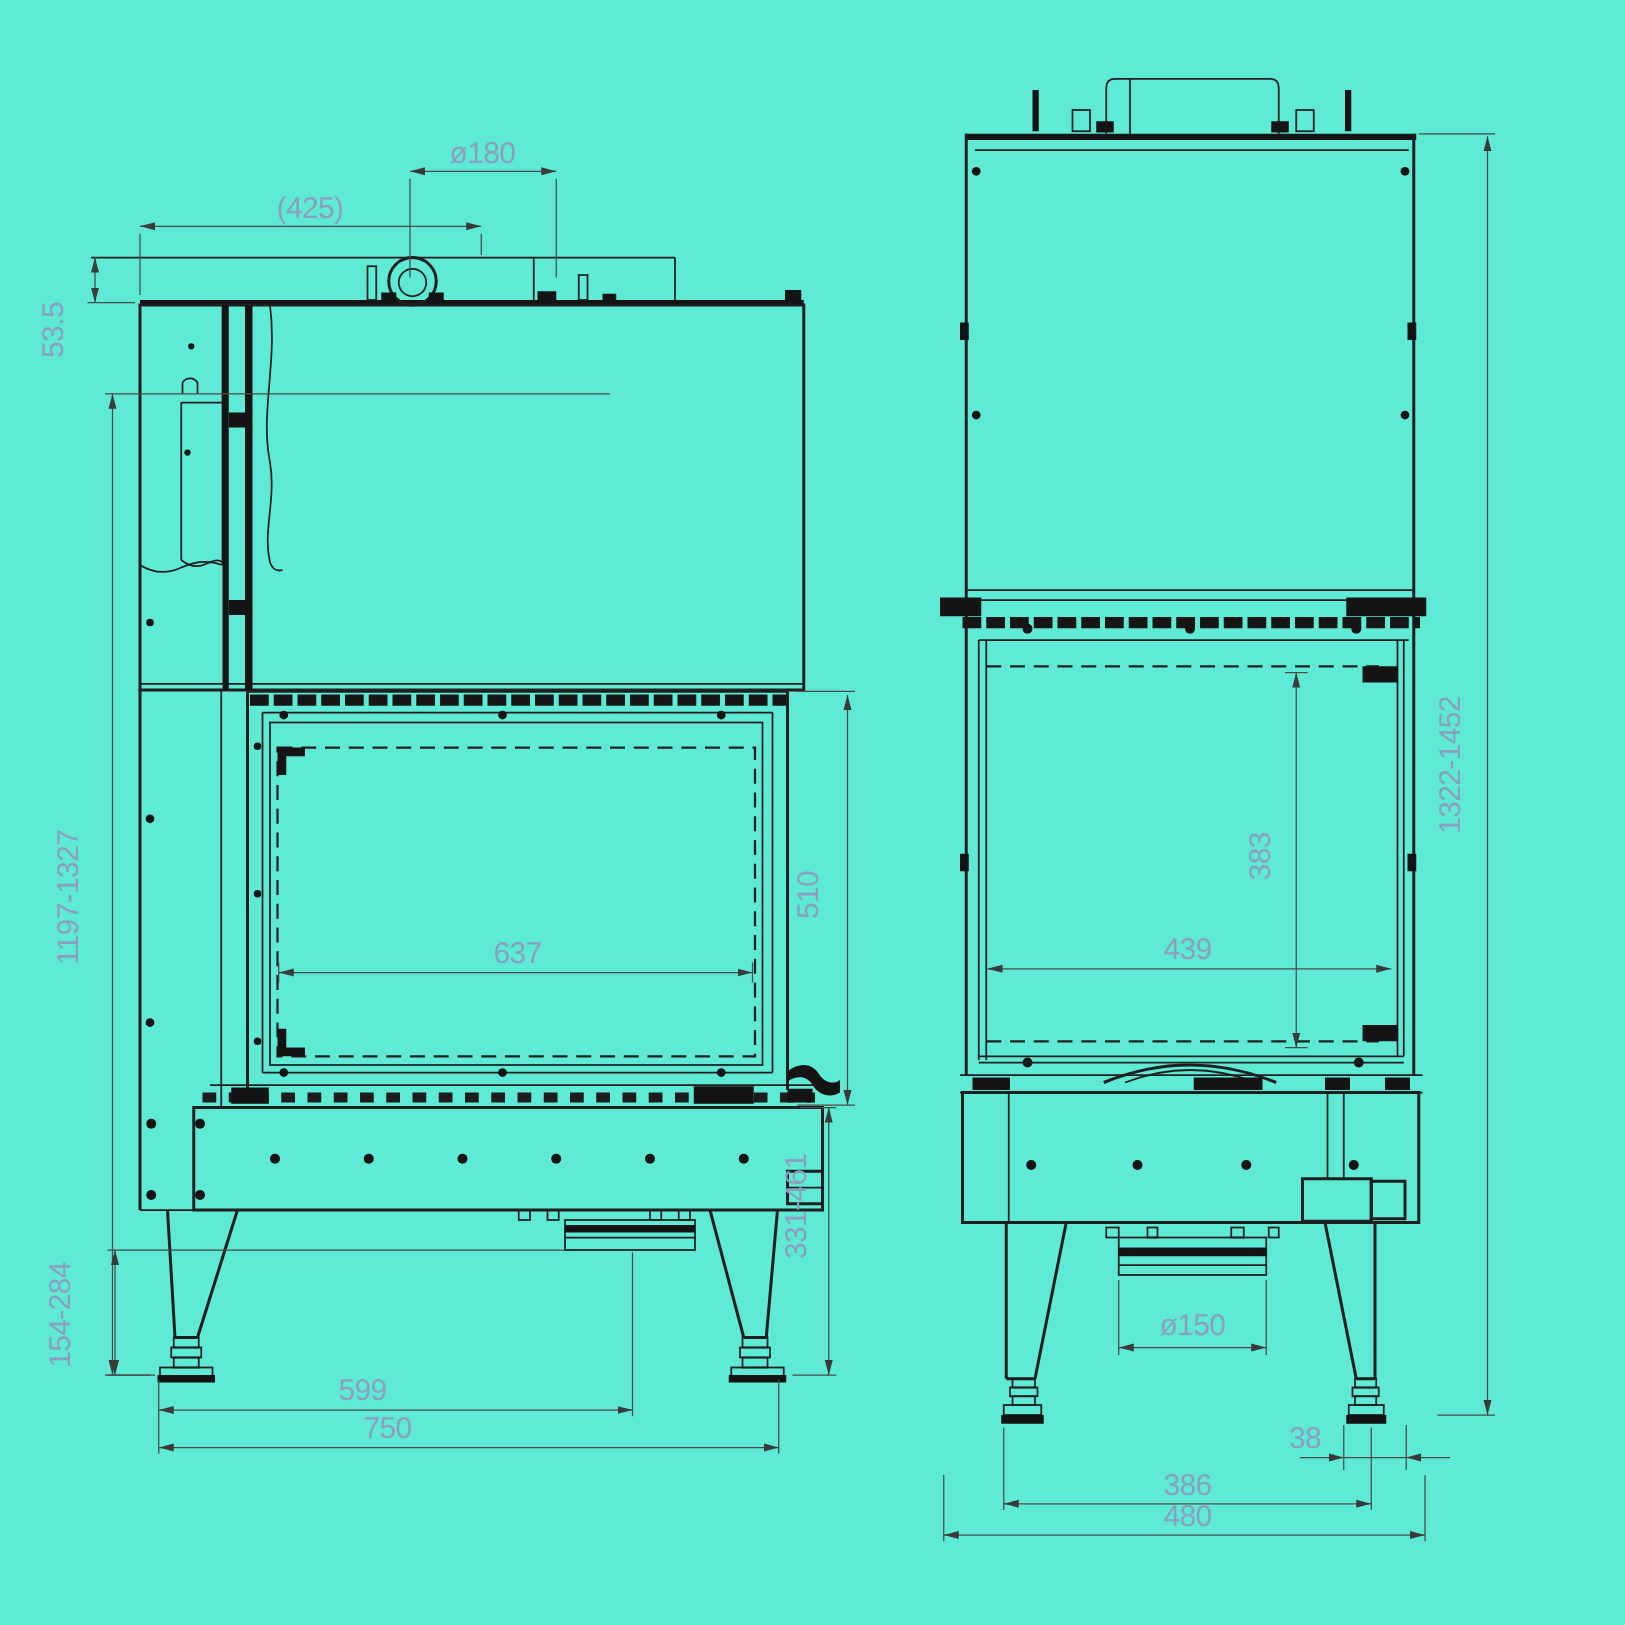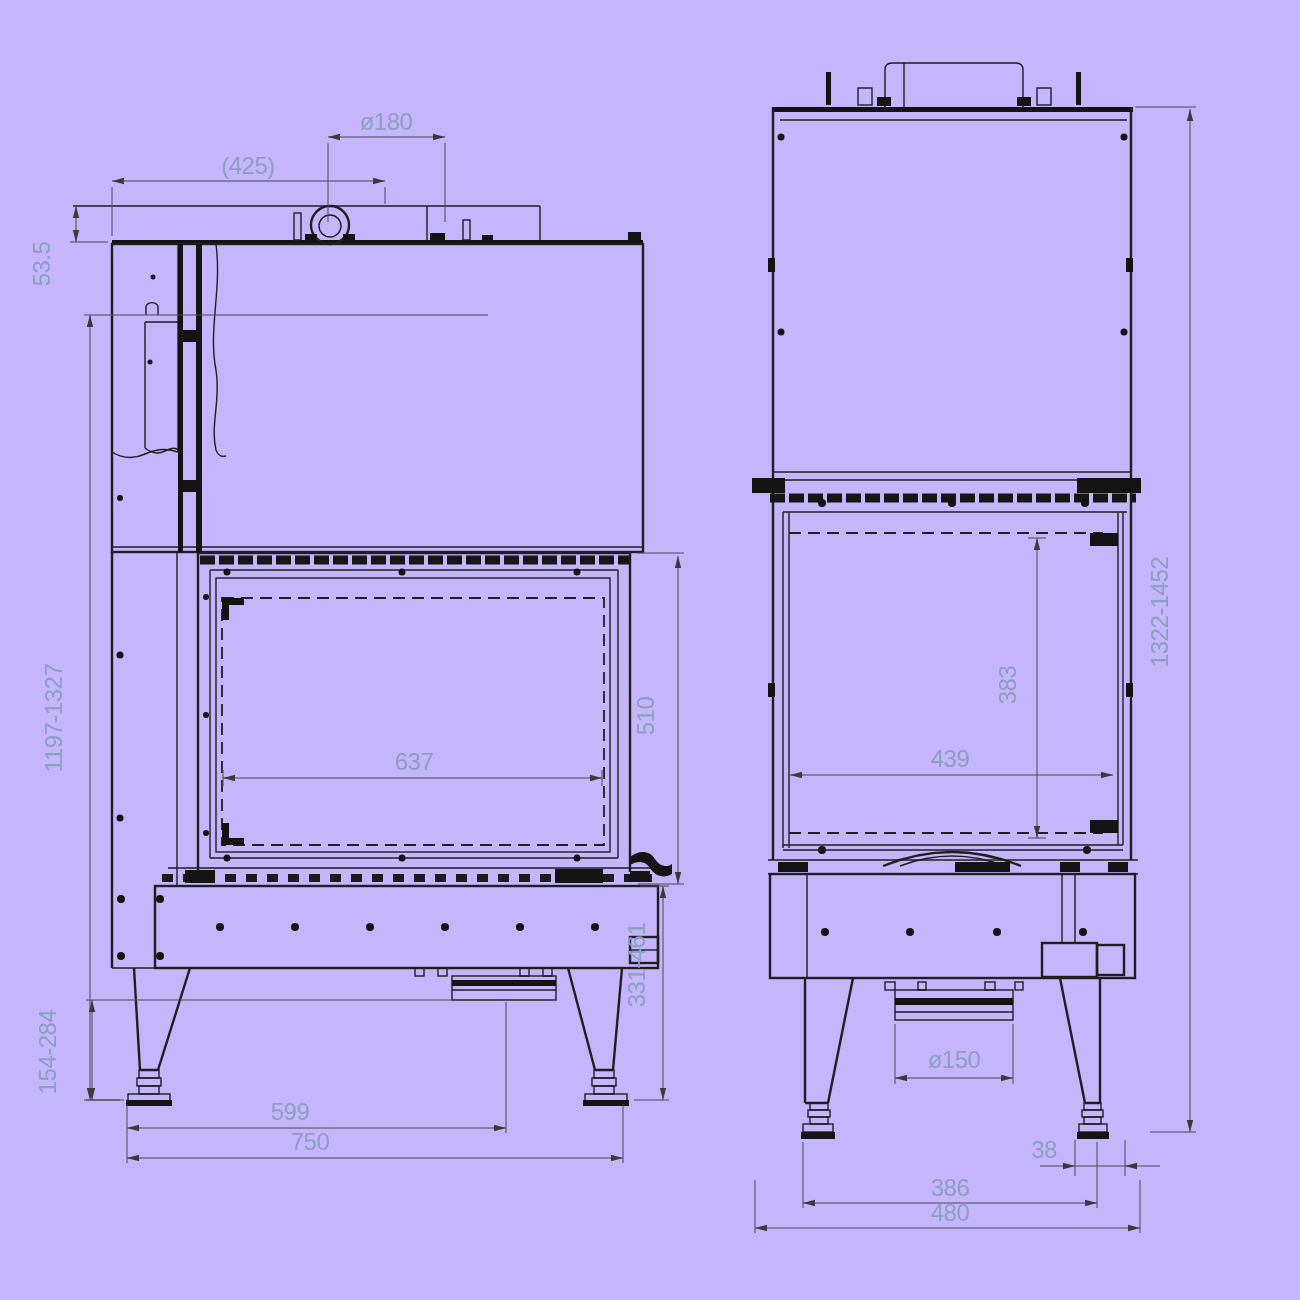--- a/index.html
+++ b/index.html
@@ -1,16 +1,16 @@
 <!DOCTYPE html>
 <html><head>
 <meta charset="utf-8">
 <style>
   html,body{margin:0;padding:0;background:#ffffff;}
-  .canvas{width:1300px;height:1300px;background:#c4b5fd;position:relative;overflow:hidden;}
+  .canvas{width:1300px;height:1300px;background:#5eead4;position:relative;overflow:hidden;}
   svg{display:block;}
   .st{stroke:#1f1f1f;fill:none;stroke-width:1.4;stroke-linecap:butt;}
   .st2{stroke:#1f1f1f;fill:none;stroke-width:2.4;}
   .fillb{fill:#141414;stroke:none;}
   .dash{stroke:#1f1f1f;fill:none;stroke-width:1.8;stroke-dasharray:12 7;}
   .gasket{stroke:#161616;fill:none;stroke-width:9;stroke-dasharray:15 4;}
   .band{stroke:#1c1c1c;fill:none;stroke-width:8;stroke-dasharray:11 10;}
   .dim{stroke:#4a4a4a;fill:none;stroke-width:1;}
   .dimtxt{fill:#8b9fc1;font-family:"Liberation Sans",sans-serif;font-size:24px;letter-spacing:-0.5px;stroke:none;}
   .scr{fill:#141414;stroke:none;}

